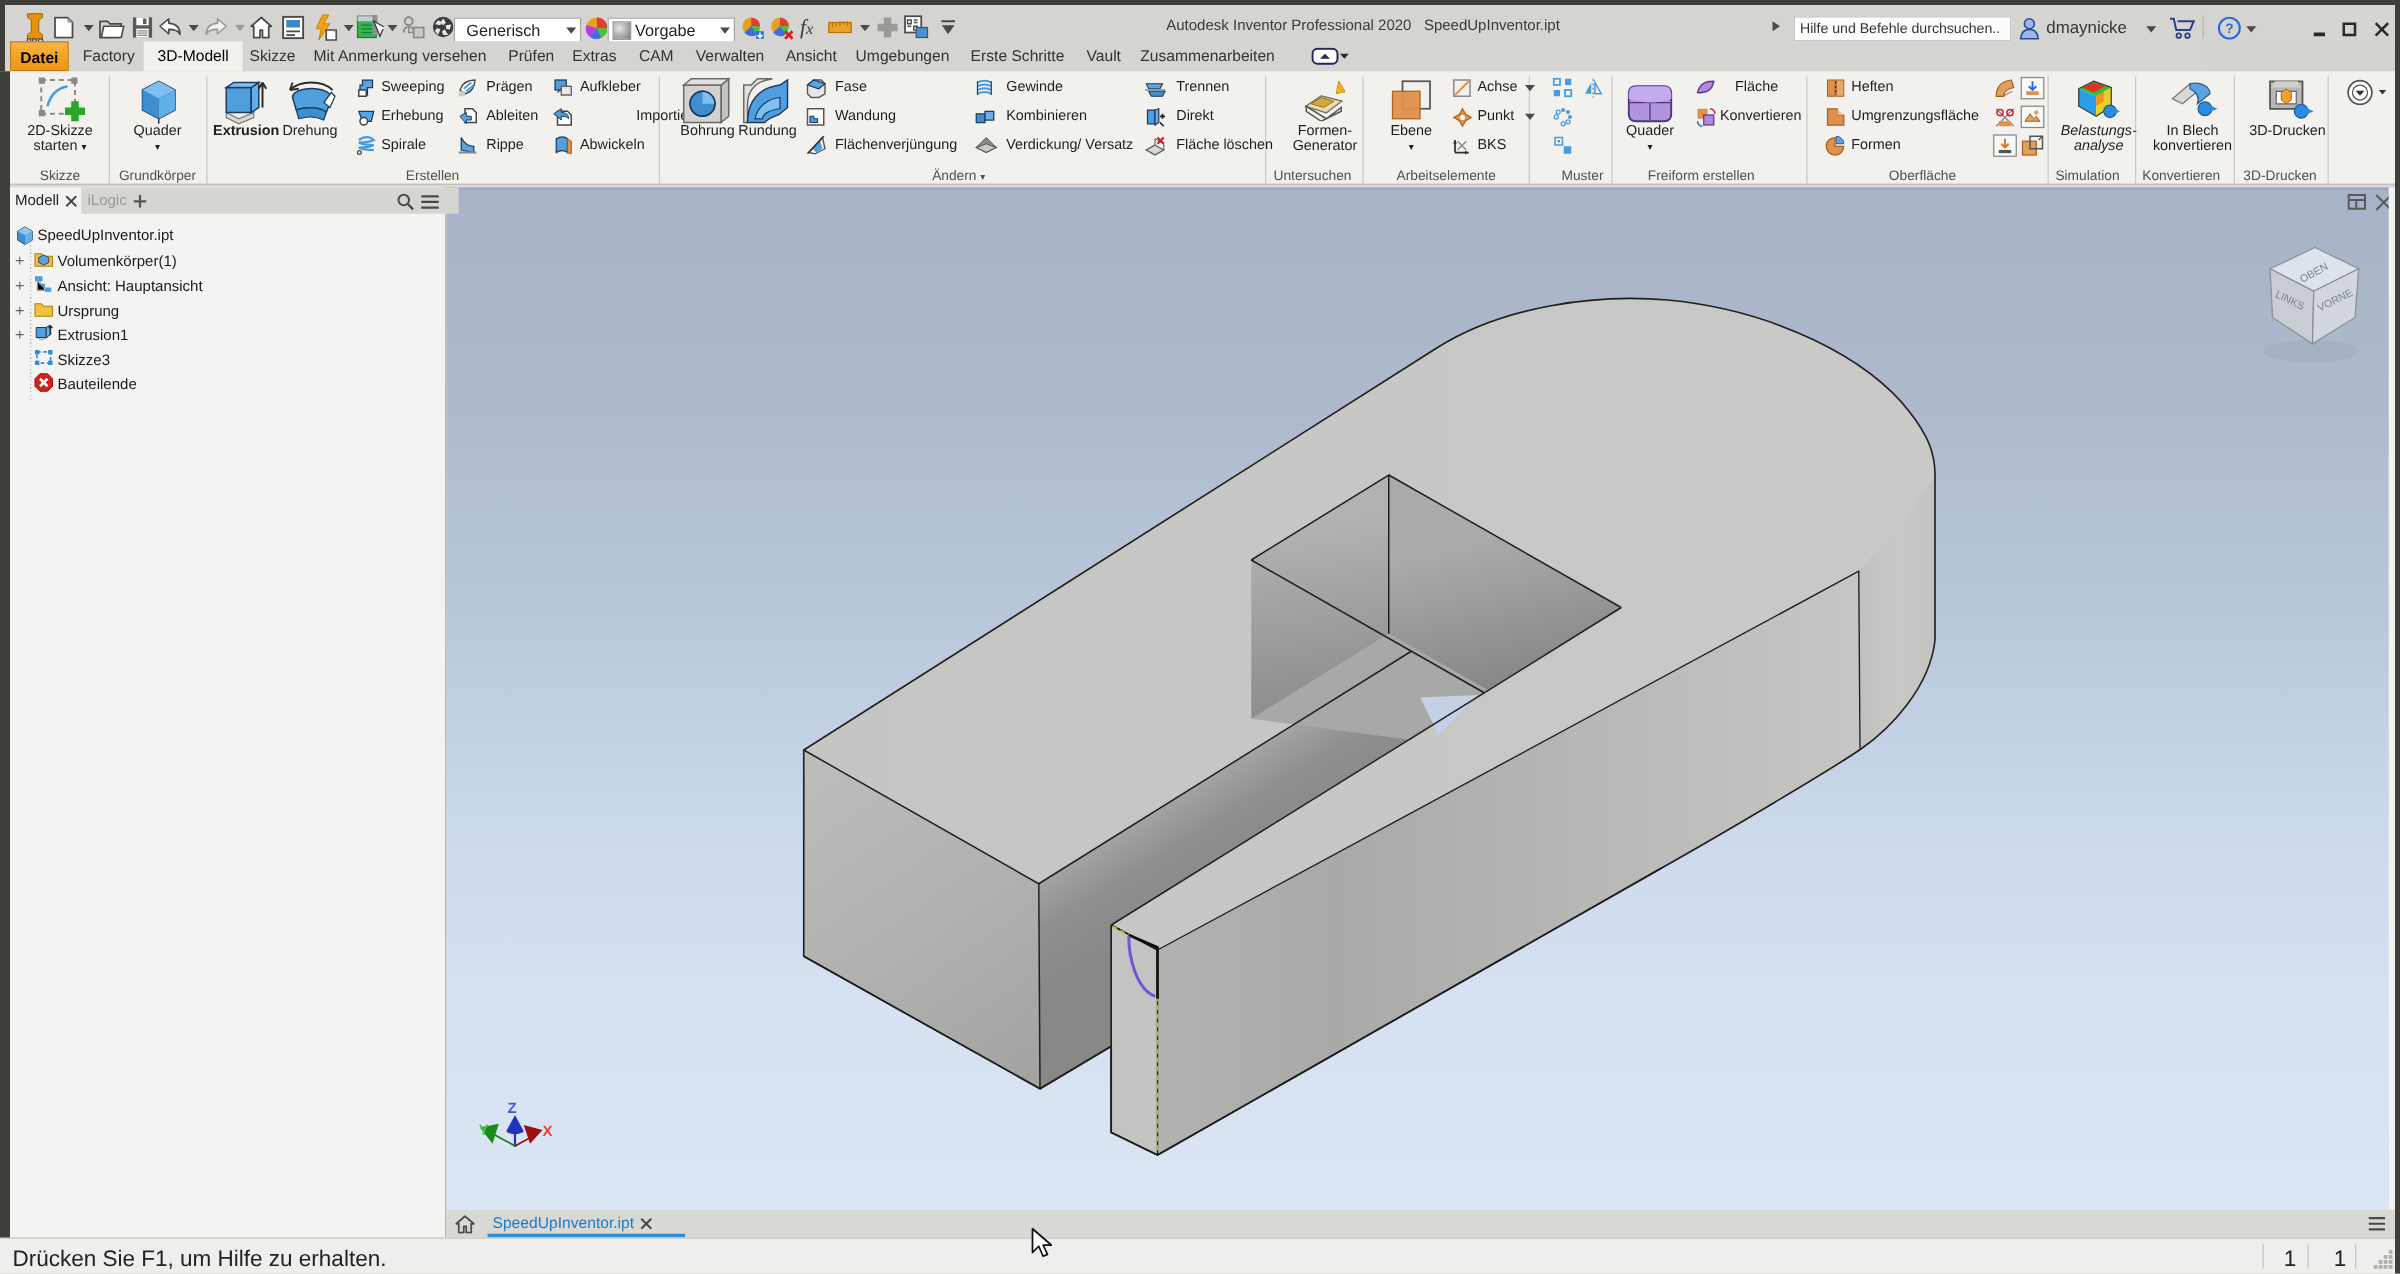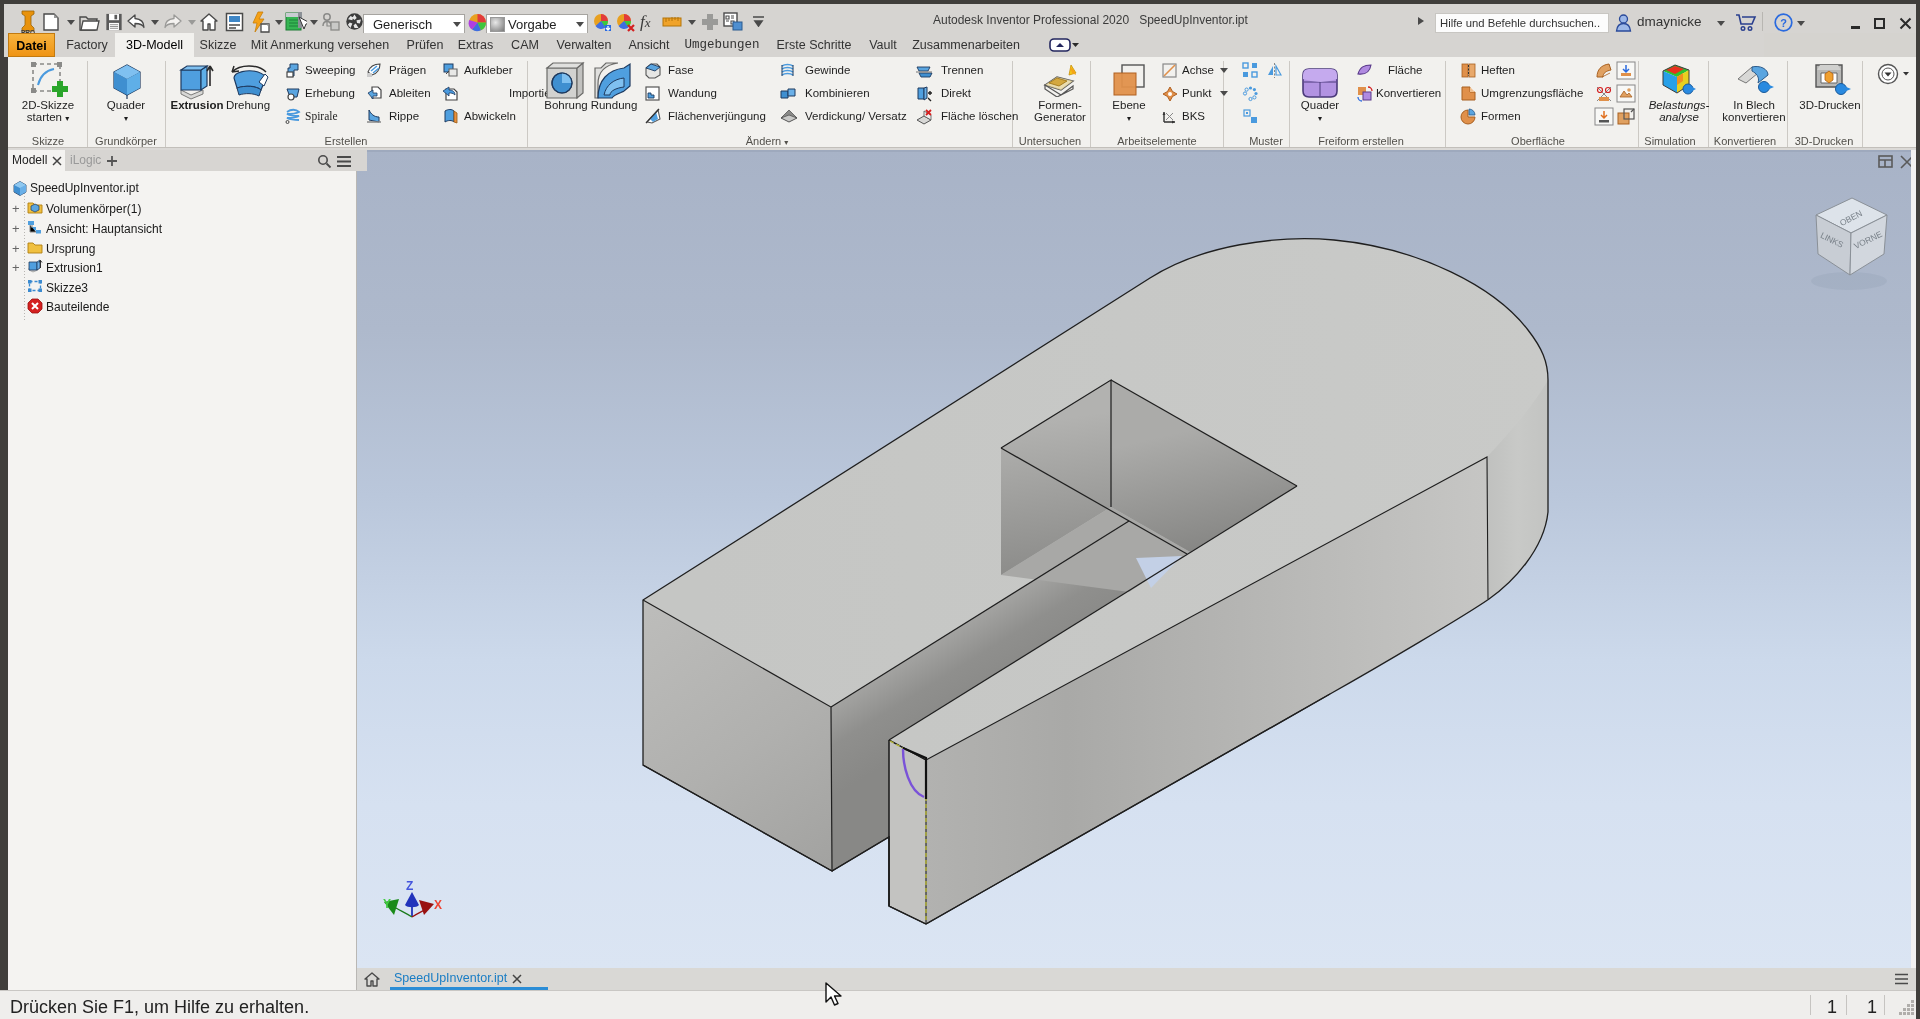--- a/index.html
+++ b/index.html
@@ -165,21 +165,21 @@
 <div class="tab" style="left:4px;width:47px;background:linear-gradient(#f7b33e,#ef9414);color:#000;font-weight:bold;border:1px solid #c27a10;">Datei</div>
 <div class="tab" style="left:57px;width:52px;">Factory</div>
 <div class="tab" style="left:111px;width:79px;background:#f2f1ee;color:#000;">3D-Modell</div>
 <div class="tab" style="left:192px;width:44px;">Skizze</div>
 <div class="tab" style="left:240px;width:152px;">Mit Anmerkung versehen</div>
 <div class="tab" style="left:396px;width:50px;">Prüfen</div>
 <div class="tab" style="left:449px;width:45px;">Extras</div>
 <div class="tab" style="left:500px;width:42px;">CAM</div>
 <div class="tab" style="left:546px;width:68px;">Verwalten</div>
 <div class="tab" style="left:618px;width:54px;">Ansicht</div>
-<div class="tab" style="left:676px;width:84px;font-family:Liberation Mono, monospace;">Umgebungen</div>
+<div class="tab" style="left:676px;width:84px;">Umgebungen</div>
 <div class="tab" style="left:766px;width:88px;">Erste Schritte</div>
 <div class="tab" style="left:858px;width:42px;">Vault</div>
 <div class="tab" style="left:904px;width:116px;">Zusammenarbeiten</div>
 <svg class="ico" style="left:1045px;top:5px" width="32" height="14" viewBox="0 0 32 14">
 <rect x="1" y="1" width="20" height="12" rx="4" fill="#fff" stroke="#23265e" stroke-width="1.6"></rect>
       <path d="M7 9l4-4 4 4z" fill="#23265e"></path>
       <path d="M25 5l3.5 4 3.5-4z" fill="#2a2a2a" transform="translate(-2 0)"></path>
 </svg>
 </div>
 <div class="abs" id="ribbon">
@@ -252,21 +252,21 @@
 <div class="smallrow" style="left:297px;top:5px;">Sweeping</div>
 <svg class="ico" style="left:277px;top:28px" width="17" height="17" viewBox="0 0 17 17">
       <path d="M2 4h12l-2 8H5z" fill="#5aa5e0" stroke="#1e3a5f" stroke-width="1"></path>
       <circle cx="6" cy="12" r="3" fill="#fff" stroke="#444" stroke-width="1.2"></circle>
     </svg>
 <div class="smallrow" style="left:297px;top:28px;">Erhebung</div>
 <svg class="ico" style="left:277px;top:51px" width="17" height="17" viewBox="0 0 17 17">
       <path d="M2 4c4-3 9-3 12 0-4 2-8 2-12 2 4 2 8 2 12 2-4 2-8 2-12 2 4 2 8 2 12 2" fill="none" stroke="#4a9ade" stroke-width="1.8"></path>
       <circle cx="2.5" cy="14" r="1.5" fill="none" stroke="#444"></circle>
     </svg>
-<div class="smallrow" style="left:297px;top:51px;font-family:Liberation Serif, serif;">Spirale</div>
+<div class="smallrow" style="left:297px;top:51px;">Spirale</div>
 
 <svg class="ico" style="left:358px;top:5px" width="17" height="17" viewBox="0 0 17 17">
       <path d="M2 10C4 4 9 2 14 2c0 5-3 10-8 11z" fill="#fff" stroke="#444" stroke-width="1.1"></path>
       <path d="M5 9l6-5m-4 7l6-5" stroke="#4a9ade" stroke-width="1.5"></path>
       <rect x="1" y="11" width="5" height="4" fill="#ccc"></rect>
     </svg>
 <div class="smallrow" style="left:381px;top:5px;">Prägen</div>
 <svg class="ico" style="left:358px;top:28px" width="17" height="17" viewBox="0 0 17 17">
       <path d="M6 2h6l3 3v8H6z" fill="#fff" stroke="#444" stroke-width="1.2"></path>
       <path d="M2 8l5-3v3l4 0v3H7v3z" fill="#5aa5e0" stroke="#1e3a5f" stroke-width="0.8"></path>

